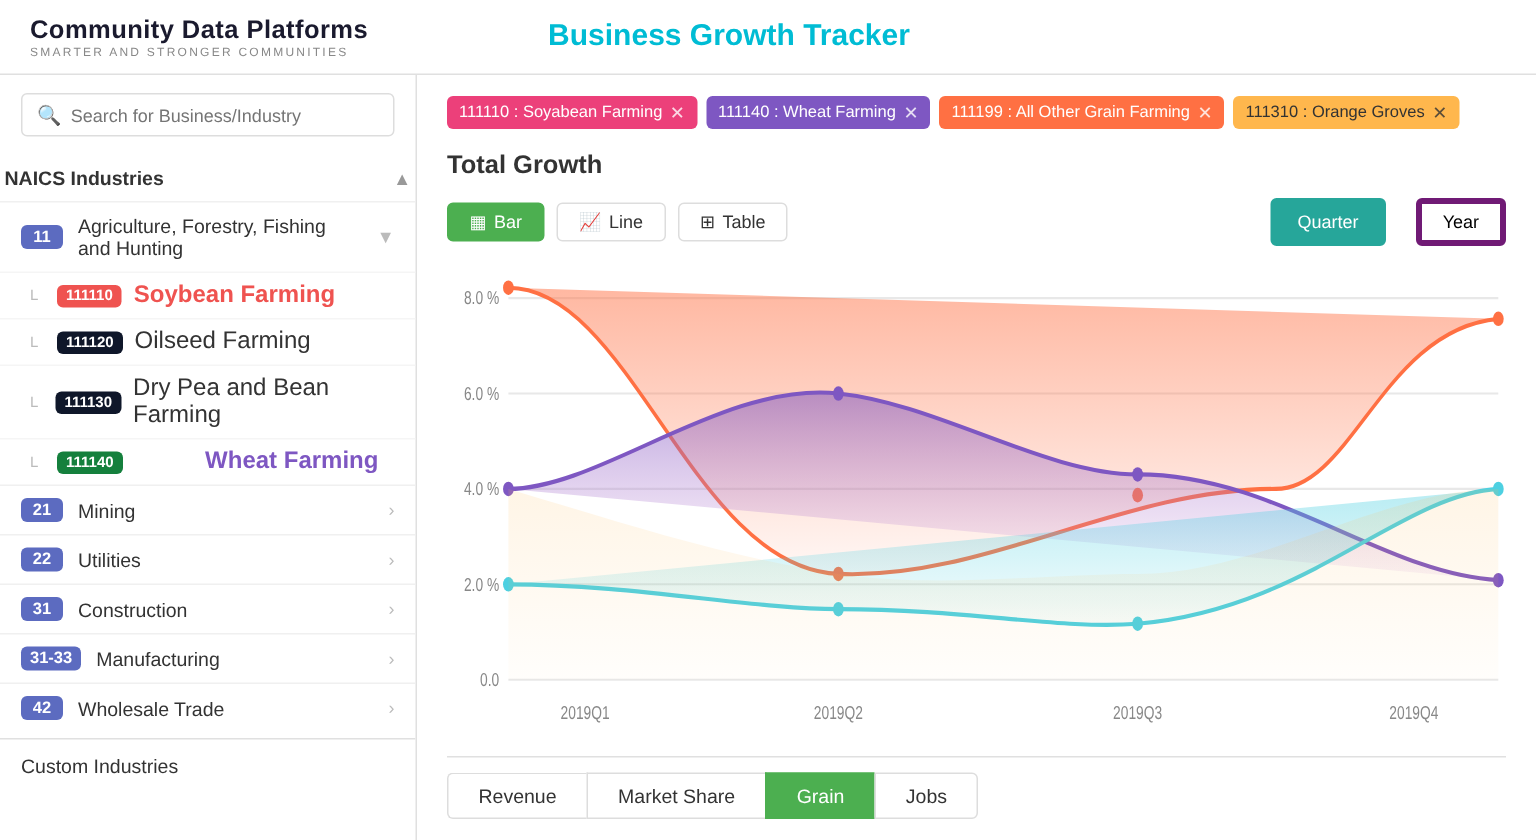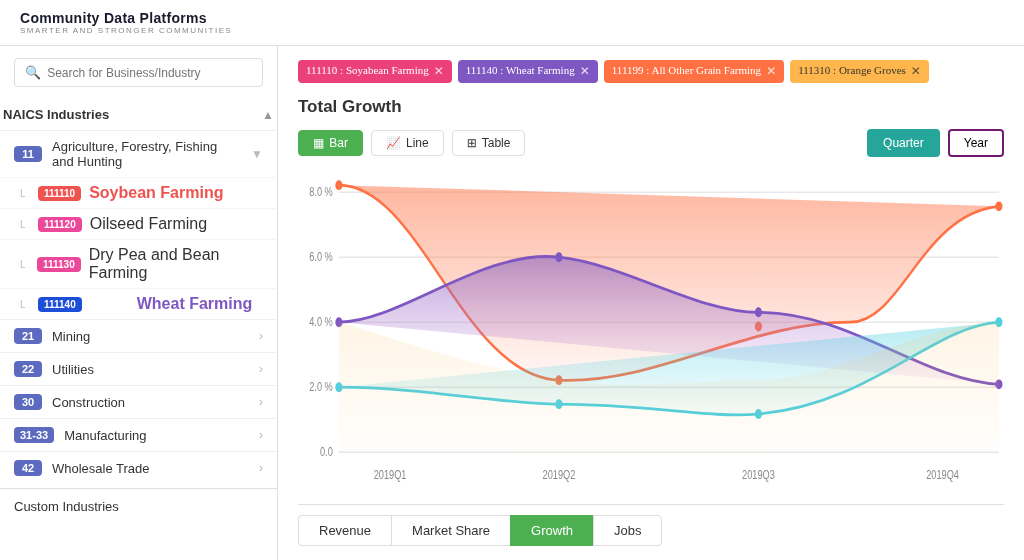--- a/index.html
+++ b/index.html
@@ -1,21 +1,21 @@
 <!DOCTYPE html>
 <html><head>
   <meta charset="utf-8">
   <style>
     * { box-sizing: border-box; margin: 0; padding: 0; }
     body { font-family: Arial, sans-serif; font-size: 13px; background: #fff; color: #333; display: flex; flex-direction: column; height: 560px; overflow: hidden; }
 
     
     .header { display: flex; align-items: center; padding: 10px 20px; border-bottom: 1px solid #e0e0e0; background: #fff; }
     .logo-area { display: flex; flex-direction: column; }
-    .logo-title { font-size: 14px; font-weight: 700; color: #1a1a2e; letter-spacing: 0.3px; }
+    .logo-title { font-size: 17px; font-weight: 700; color: #1a1a2e; letter-spacing: 0.3px; }
     .logo-sub { font-size: 8px; color: #888; letter-spacing: 1.5px; text-transform: uppercase; }
     .main-title { margin-left: 120px; font-size: 20px; font-weight: 700; color: #00bcd4; }
 
     
     .body-area { display: flex; flex: 1; overflow: hidden; }
 
     
     .sidebar { width: 278px; border-right: 1px solid #e0e0e0; display: flex; flex-direction: column; overflow-y: auto; flex-shrink: 0; background: #fff; }
     .search-box { margin: 12px 14px; display: flex; align-items: center; border: 1px solid #ddd; border-radius: 4px; padding: 6px 10px; gap: 6px; }
     .search-icon-svg { color: #999; }
@@ -28,48 +28,48 @@
     .badge { border-radius: 4px; padding: 2px 6px; font-size: 11px; color: #fff; font-weight: 600; background: #7986cb; min-width: 28px; text-align: center; }
     .badge.blue { background: #5c6bc0; }
     .group-label { flex: 1; font-size: 13px; }
     .group-chevron { color: #bbb; font-size: 12px; }
 
     .sub-items { padding-left: 0; }
     .sub-item { display: flex; align-items: center; padding: 6px 14px 6px 20px; gap: 8px; cursor: pointer; border-top: 1px solid #f5f5f5; }
     .sub-item .expand-arrow { color: #bbb; font-size: 10px; width: 10px; }
     .sub-badge { border-radius: 4px; padding: 2px 6px; font-size: 10px; color: #fff; font-weight: 600; }
     .sub-badge.red { background: #ef5350; }
-    .sub-badge.purple { background: #1d4ed8; }
-    .sub-badge.gray { background: #ec4899; }
+    .sub-badge.purple { background: #15803d; }
+    .sub-badge.gray { background: #0f172a; }
     .sub-label { font-size: 16px; color: #333; }
     .sub-label.red { color: #ef5350; font-weight: 600; }
     .sub-label.purple { color: #7e57c2; font-weight: 600; margin-left: 47px; }
 
     .custom-industries { padding: 10px 14px; font-weight: 400; font-size: 13px; border-top: 1px solid #e0e0e0; margin-top: 4px; }
 
     
     .main-content { flex: 1; display: flex; flex-direction: column; overflow: hidden; padding: 14px 20px; }
 
     
     .tags-row { display: flex; flex-wrap: wrap; gap: 6px; margin-bottom: 14px; }
-    .tag { display: flex; align-items: flex-start; gap: 5px; border-radius: 4px; padding: 4px 8px; font-size: 11px; color: #fff; font-weight: 500; font-family: Liberation Serif, serif; }
+    .tag { display: flex; align-items: center; gap: 5px; border-radius: 4px; padding: 4px 8px; font-size: 11px; color: #fff; font-weight: 500; }
     .tag .tag-x { cursor: pointer; font-size: 12px; opacity: 0.8; }
     .tag.pink { background: #ec407a; }
     .tag.purple-tag { background: #7e57c2; }
     .tag.orange { background: #ff7043; }
     .tag.peach { background: #ffb74d; color: #333; }
 
     .section-title { font-size: 17px; font-weight: 600; margin-bottom: 12px; }
 
     
     .chart-controls { display: flex; gap: 8px; margin-bottom: 14px; align-items: center; }
     .ctrl-btn { border: 1px solid #ddd; background: #fff; border-radius: 4px; padding: 5px 14px; font-size: 12px; cursor: pointer; display: flex; align-items: center; gap: 5px; color: #333; }
     .ctrl-btn.active { background: #4caf50; color: #fff; border-color: #4caf50; }
     .ctrl-spacer { flex: 1; }
-    .period-btn { border: 2px solid #701a75; background: #fff; border-radius: 4px; padding: 5px 14px; font-size: 12px; cursor: pointer; }
+    .period-btn { border: 4px solid #701a75; background: #fff; border-radius: 4px; padding: 5px 14px; font-size: 12px; cursor: pointer; margin-left: 12px; }
     .period-btn.active { background: #26a69a; color: #fff; border-color: #26a69a; }
 
     
     .chart-area { flex: 1; position: relative; min-height: 0; }
     .chart-svg { width: 100%; height: 100%; }
 
     
     .bottom-tabs { display: flex; gap: 0; border-top: 1px solid #e0e0e0; padding-top: 10px; margin-top: 8px; }
     .bottom-tab { border: 1px solid #ddd; padding: 7px 20px; font-size: 13px; cursor: pointer; background: #fff; color: #333; }
     .bottom-tab:not(:last-child) { border-right: none; }
@@ -78,20 +78,21 @@
     .bottom-tab.active { background: #4caf50; color: #fff; border-color: #4caf50; }
   </style>
 </head>
 <body>
 
 <div class="header">
   <div class="logo-area">
     <span class="logo-title">Community Data Platforms</span>
     <span class="logo-sub">Smarter and Stronger Communities</span>
   </div>
+  <span class="main-title">Business Growth Tracker</span>
 </div>
 
 <div class="body-area">
 
   <div class="sidebar">
     <div class="search-box">
       <span class="search-icon-svg">🔍</span>
       <input class="search-input" type="text" placeholder="Search for Business/Industry" style="">
     </div>
 
@@ -139,21 +140,21 @@
     </div>
     <div class="industry-group">
       <div class="industry-group-row">
         <span class="badge blue">22</span>
         <span class="group-label">Utilities</span>
         <span class="group-chevron">›</span>
       </div>
     </div>
     <div class="industry-group">
       <div class="industry-group-row">
-        <span class="badge blue">30</span>
+        <span class="badge blue">31</span>
         <span class="group-label">Construction</span>
         <span class="group-chevron">›</span>
       </div>
     </div>
     <div class="industry-group">
       <div class="industry-group-row">
         <span class="badge blue">31-33</span>
         <span class="group-label">Manufacturing</span>
         <span class="group-chevron">›</span>
       </div>
@@ -286,21 +287,21 @@
     </div>
 
     <div class="bottom-tabs">
       <button class="bottom-tab">
         <span>Revenue</span>
       </button>
       <button class="bottom-tab">
         <span>Market Share</span>
       </button>
       <button class="bottom-tab active">
-        <span>Growth</span>
+        <span>Grain</span>
       </button>
       <button class="bottom-tab">
         <span>Jobs</span>
       </button>
     </div>
 
   </div>
 </div>
 
 </body></html>

